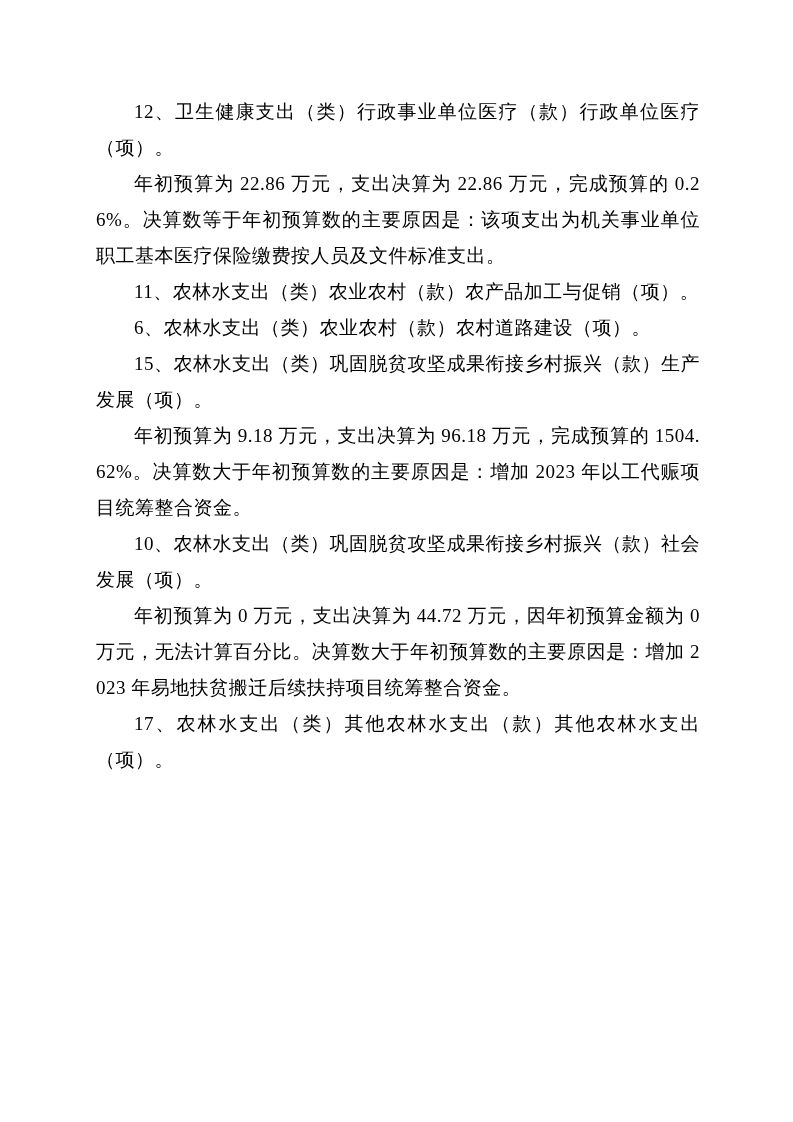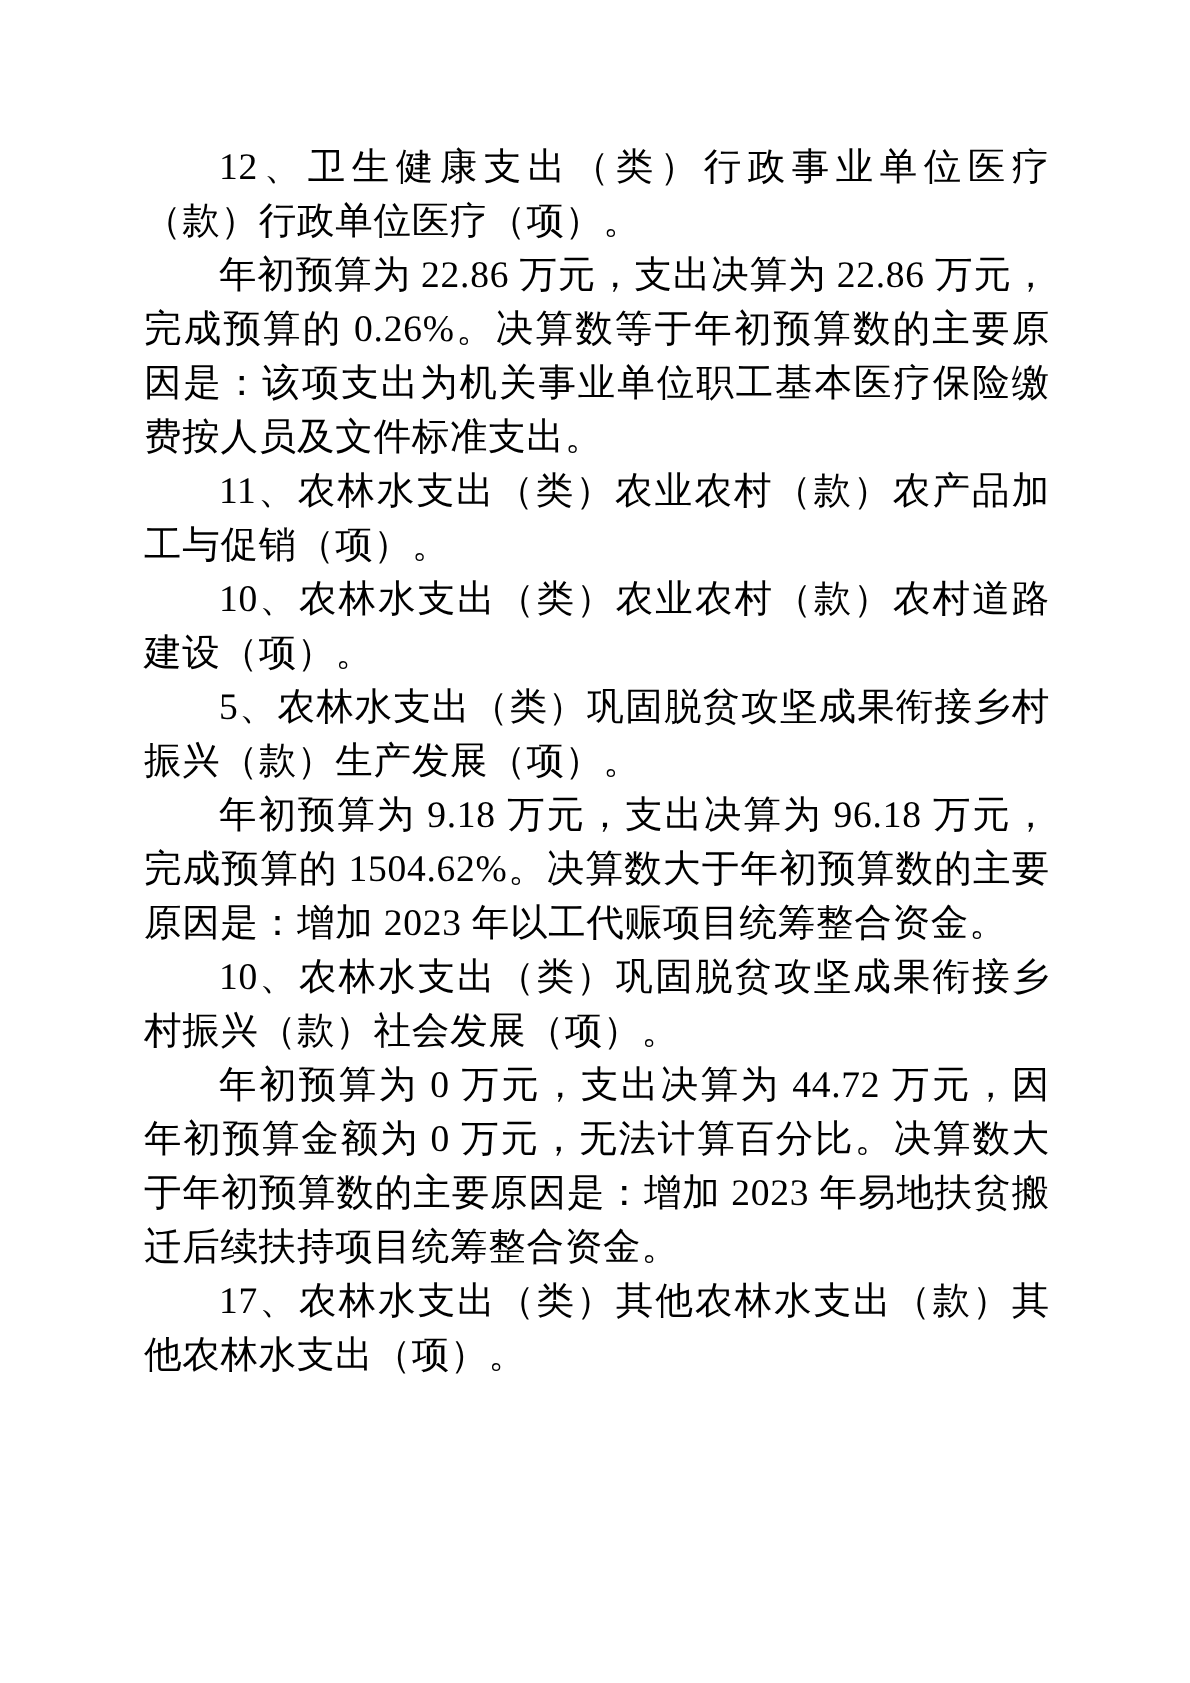--- a/index.html
+++ b/index.html
@@ -21,37 +21,37 @@
   .content {
     position: absolute;
     left: 96px;
     top: 94px;
     width: 604px;
     box-sizing: border-box;
   }
   .content p {
     margin: 0;
     padding: 0;
-    font-size: 25px;
+    font-size: 19px;
     line-height: 36px;
     text-align: justify;
     text-indent: 2em;
     letter-spacing: 0.5px;
     word-break: break-all;
     color: #000000;
   }
 </style>
 </head>
 <body>
 
 <div class="page">
   <div class="content" id="paragraph-container">
       <p>12、卫生健康支出（类）行政事业单位医疗（款）行政单位医疗（项）。</p>
       <p>年初预算为 22.86 万元，支出决算为 22.86 万元，完成预算的 0.26%。决算数等于年初预算数的主要原因是：该项支出为机关事业单位职工基本医疗保险缴费按人员及文件标准支出。</p>
       <p>11、农林水支出（类）农业农村（款）农产品加工与促销（项）。</p>
-      <p>10、农林水支出（类）农业农村（款）农村道路建设（项）。</p>
-      <p>5、农林水支出（类）巩固脱贫攻坚成果衔接乡村振兴（款）生产发展（项）。</p>
+      <p>6、农林水支出（类）农业农村（款）农村道路建设（项）。</p>
+      <p>15、农林水支出（类）巩固脱贫攻坚成果衔接乡村振兴（款）生产发展（项）。</p>
       <p>年初预算为 9.18 万元，支出决算为 96.18 万元，完成预算的 1504.62%。决算数大于年初预算数的主要原因是：增加 2023 年以工代赈项目统筹整合资金。</p>
       <p>10、农林水支出（类）巩固脱贫攻坚成果衔接乡村振兴（款）社会发展（项）。</p>
       <p>年初预算为 0 万元，支出决算为 44.72 万元，因年初预算金额为 0 万元，无法计算百分比。决算数大于年初预算数的主要原因是：增加 2023 年易地扶贫搬迁后续扶持项目统筹整合资金。</p>
       <p>17、农林水支出（类）其他农林水支出（款）其他农林水支出（项）。</p>
     </div>
 </div>
 
 </body></html>

